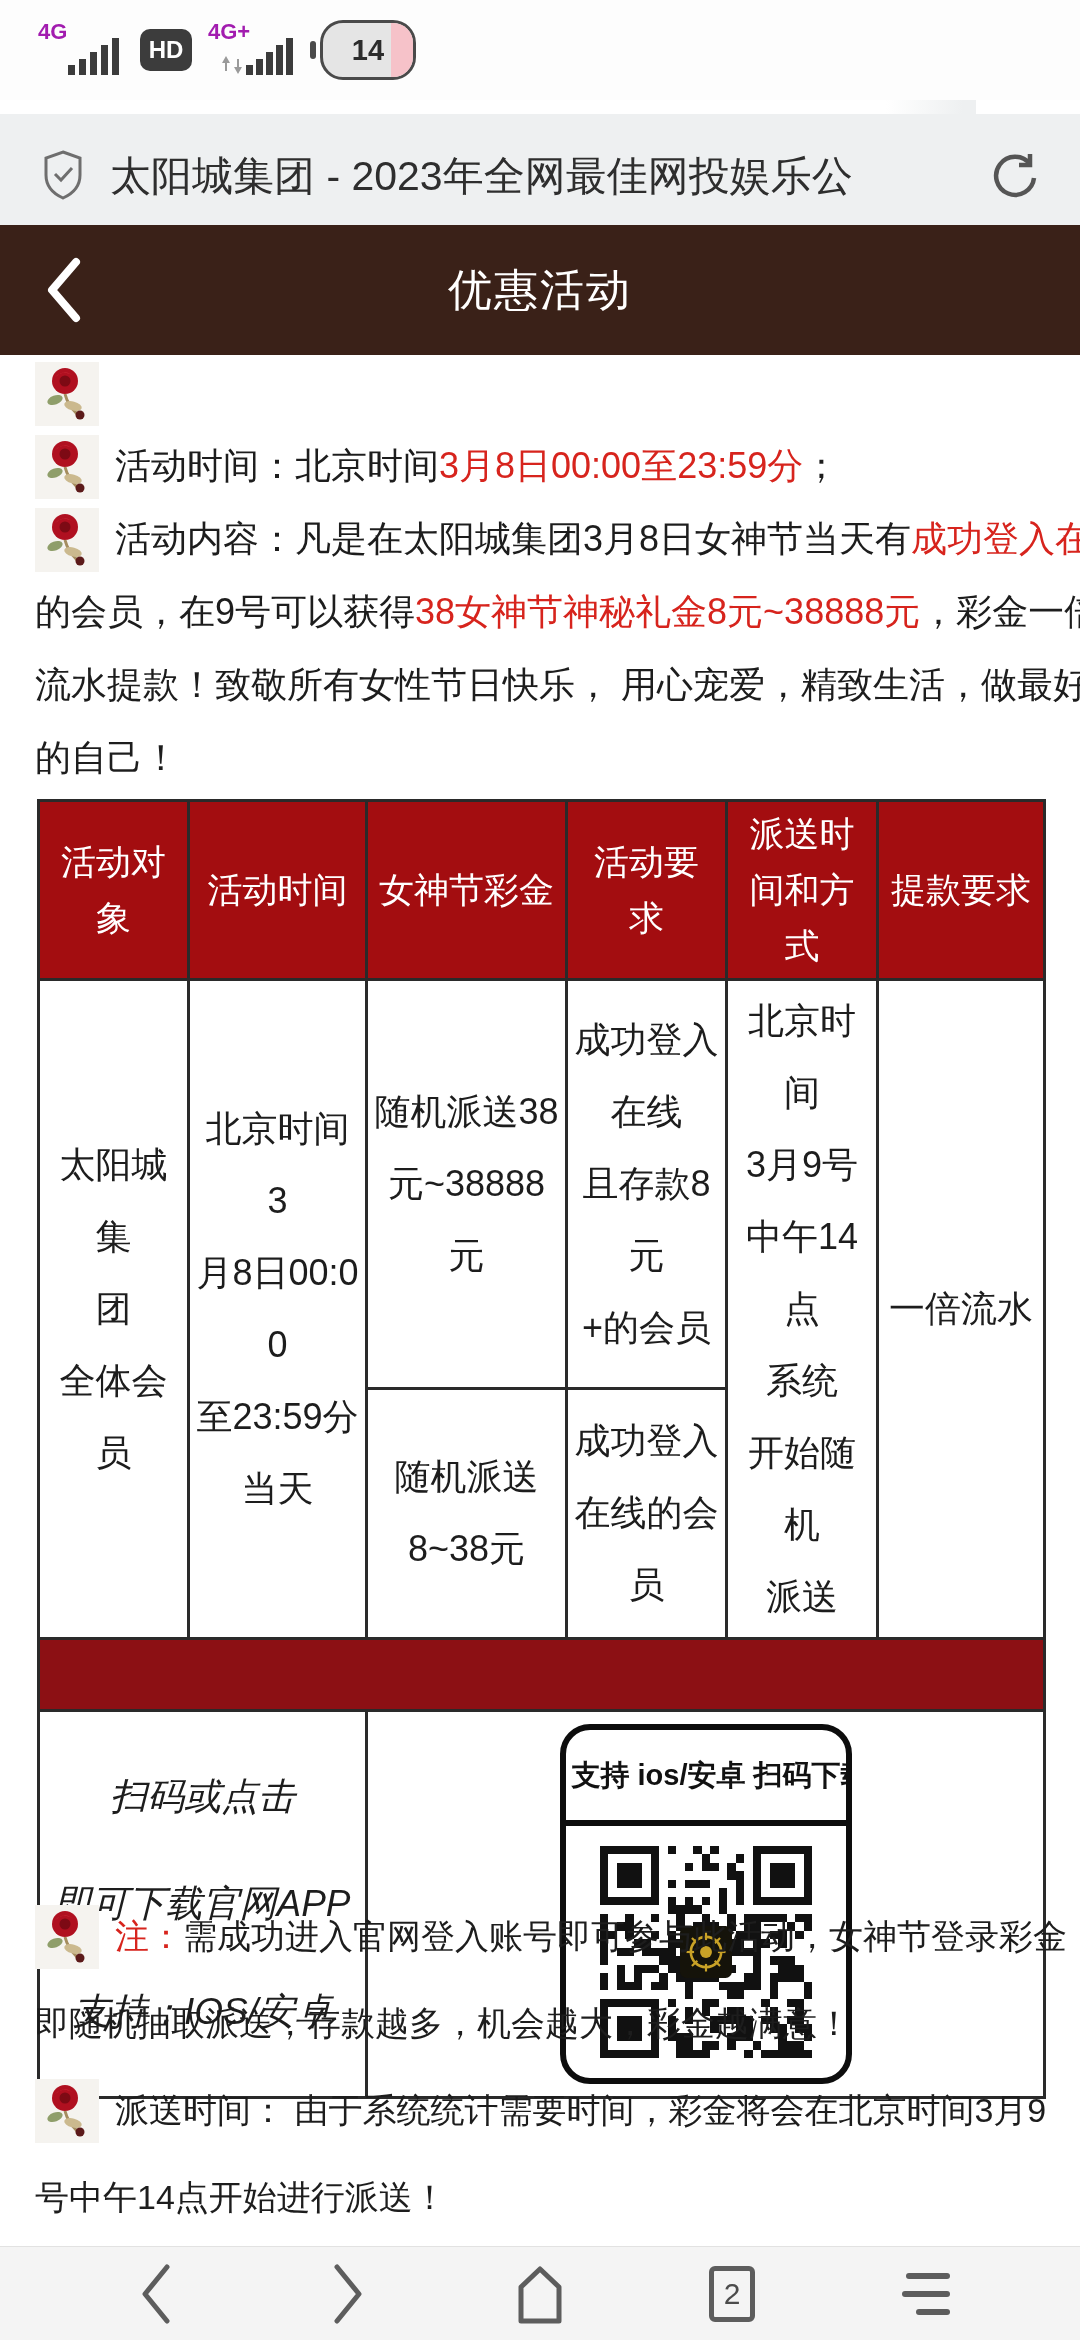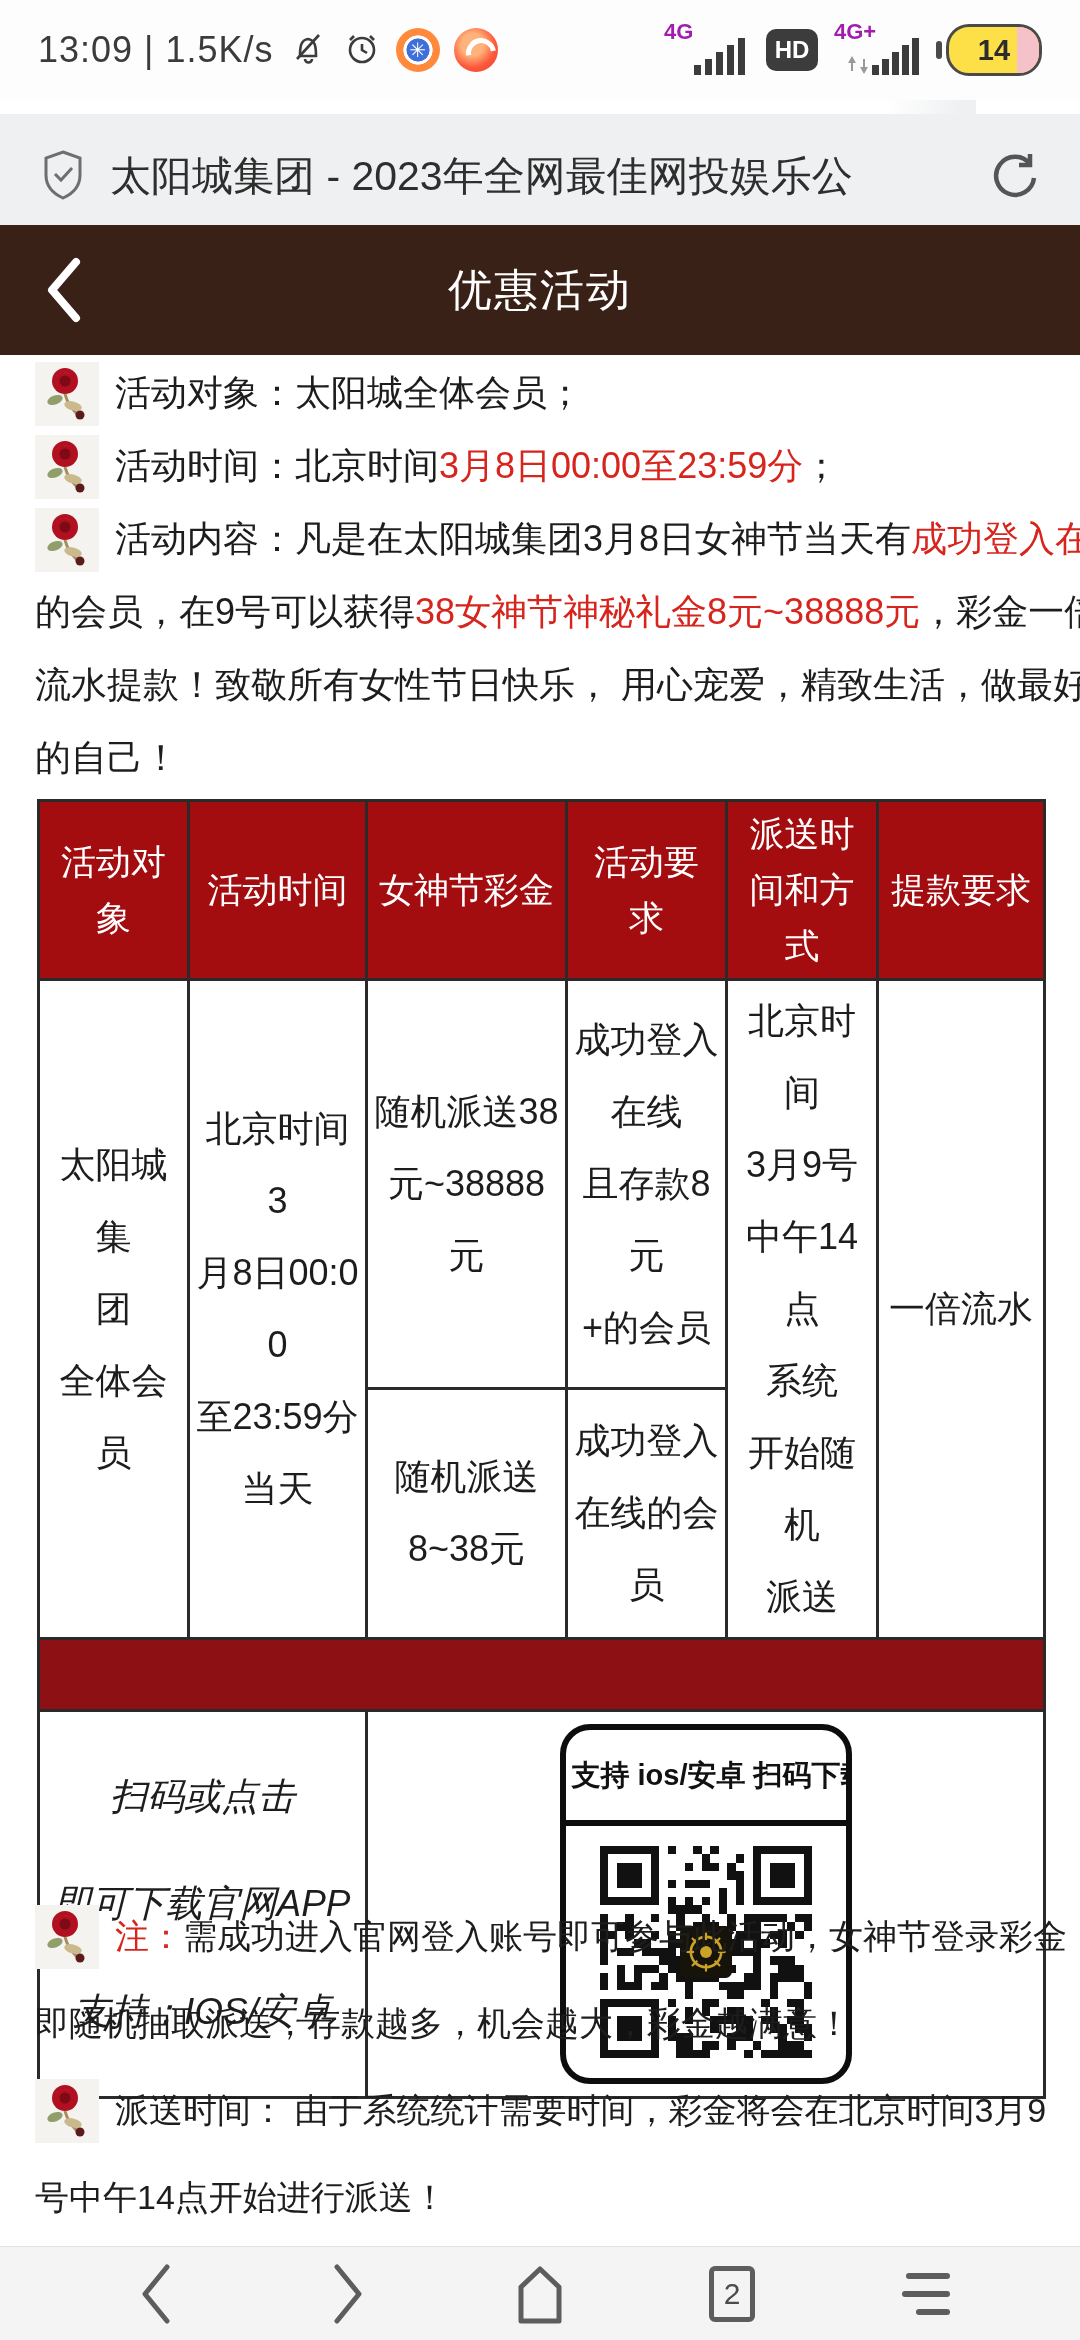--- a/index.html
+++ b/index.html
@@ -21,22 +21,22 @@
   .status-bar{position:absolute;top:0;left:0;right:0;height:100px;background:#fdfdfd;
     display:flex;align-items:center;justify-content:space-between;padding:0 38px;}
   .sb-left{display:flex;align-items:center;gap:14px;}
   .sb-left .sb-text{font-size:36px;font-weight:500;color:#3b3b3b;letter-spacing:1px;}
   .sb-right{display:flex;align-items:center;gap:16px;}
   .sig{position:relative;width:86px;height:58px;}
   .sig .lbl{position:absolute;top:-2px;left:0;font-size:22px;font-weight:700;color:#a21caf;}
   .sig svg{position:absolute;bottom:4px;right:0;}
   .hd-badge{width:52px;height:42px;border-radius:10px;background:#3c3c3c;color:#fff;
     font-size:24px;font-weight:700;display:flex;align-items:center;justify-content:center;}
-  .battery{position:relative;width:96px;height:52px;border:3px solid #4a4a4a;border-radius:23px;
-    background:#fde047;overflow:hidden;display:flex;align-items:center;justify-content:center;}
+  .battery{position:relative;width:96px;height:60px;border:3px solid #4a4a4a;border-radius:23px;
+    background:#e5e5e5;overflow:hidden;display:flex;align-items:center;justify-content:center;}
   .battery .fill{position:absolute;top:0;right:0;bottom:0;width:24%;background:#f6c2c9;}
   .battery .pct{position:relative;font-size:29px;font-weight:600;color:#2c2c2c;}
   .battery-nub{width:6px;height:18px;background:#4a4a4a;border-radius:3px;margin-right:-12px;}
   .appicon{width:44px;height:44px;border-radius:50%;}
   .ai1{background:radial-gradient(circle at 50% 50%, #3f6fd8 0 36%, #fff 38% 46%, #ff8a3c 48% 100%);position:relative;}
   .ai1::after{content:"✳";position:absolute;inset:0;display:flex;align-items:center;justify-content:center;
     color:#fff;font-size:20px;}
   .ai2{background:radial-gradient(circle at 42% 38%, #ffb27a 0 30%, #ff5a3c 60%, #e23a2e 100%);position:relative;}
   .ai2::after{content:"";position:absolute;left:12px;top:10px;width:20px;height:20px;border:5px solid #fff;
     border-color:#fff transparent transparent #fff;border-radius:50%;transform:rotate(35deg);}
@@ -91,40 +91,20 @@
   .nav-bar{position:absolute;left:0;right:0;top:2246px;height:94px;background:#f4f4f4;
     border-top:1px solid #e2e2e2;display:flex;align-items:center;justify-content:space-around;padding:0 60px;}
   .nav-btn{width:70px;height:70px;display:flex;align-items:center;justify-content:center;}
   .tabs-box{width:46px;height:56px;border:5px solid #5d5d5d;border-radius:6px;
     display:flex;align-items:center;justify-content:center;font-size:30px;color:#4c4c4c;font-weight:500;}
 </style>
 </head>
 <body>
 
 <div class="status-bar">
-  <div class="sb-left">
-    <span class="sb-text">13:09 | 1.5K/s</span>
-    <span>
-      <svg width="40" height="40" viewBox="0 0 40 40" fill="none" stroke="#3c3c3c" stroke-width="2.6">
-        <path d="M12 28 C12 18 13 12 20 11 C27 12 28 18 28 28 Z"></path>
-        <path d="M17 31 a3.5 3.5 0 0 0 7 0"></path>
-        <line x1="9" y1="31" x2="31" y2="7"></line>
-      </svg>
-    </span>
-    <span>
-      <svg width="40" height="40" viewBox="0 0 40 40" fill="none" stroke="#3c3c3c" stroke-width="2.6">
-        <circle cx="20" cy="22" r="12"></circle>
-        <path d="M20 16 v6 l5 3"></path>
-        <path d="M8 12 l4 -4"></path>
-          <path d="M32 12 l-4 -4"></path>
-      </svg>
-    </span>
-    <span class="appicon ai1"></span>
-    <span class="appicon ai2"></span>
-  </div>
   <div class="sb-right">
     <span class="sig">
       <span class="lbl">4G</span>
       <svg width="56" height="40" viewBox="0 0 56 40" fill="#3c3c3c">
         <rect x="0" y="30" width="7" height="10"></rect>
           <rect x="11" y="24" width="7" height="16"></rect>
         <rect x="22" y="17" width="7" height="23"></rect>
           <rect x="33" y="10" width="7" height="30"></rect>
         <rect x="44" y="3" width="7" height="37"></rect>
       </svg>
@@ -185,21 +165,20 @@
       <span class="rose"><svg viewBox="0 0 64 64" width="64" height="64">
           <rect width="64" height="64" fill="#f5f3ef"></rect>
           <circle cx="30" cy="19" r="13" fill="#b01020"></circle>
           <path d="M20 15 Q30 6 40 15 Q34 10 26 11 Z" fill="#d4323e"></path>
           <circle cx="30" cy="19" r="5.5" fill="#7d0a14"></circle>
           <path d="M30 32 C32 40 36 46 42 52" stroke="#a58d5f" stroke-width="3" fill="none"></path>
           <ellipse cx="20" cy="38" rx="8" ry="4.5" fill="#8f9e6a" transform="rotate(-20 20 38)"></ellipse>
           <ellipse cx="38" cy="44" rx="9" ry="4.5" fill="#cbb98e" transform="rotate(15 38 44)"></ellipse>
           <circle cx="45" cy="53" r="4.5" fill="#5c1a1a"></circle>
         </svg></span>
-      <span><span>活动对象：太阳城全体会员；</span></span>
     </div>
   <div class="t-line">
       <span class="rose"><svg viewBox="0 0 64 64" width="64" height="64">
           <rect width="64" height="64" fill="#f5f3ef"></rect>
           <circle cx="30" cy="19" r="13" fill="#b01020"></circle>
           <path d="M20 15 Q30 6 40 15 Q34 10 26 11 Z" fill="#d4323e"></path>
           <circle cx="30" cy="19" r="5.5" fill="#7d0a14"></circle>
           <path d="M30 32 C32 40 36 46 42 52" stroke="#a58d5f" stroke-width="3" fill="none"></path>
           <ellipse cx="20" cy="38" rx="8" ry="4.5" fill="#8f9e6a" transform="rotate(-20 20 38)"></ellipse>
           <ellipse cx="38" cy="44" rx="9" ry="4.5" fill="#cbb98e" transform="rotate(15 38 44)"></ellipse>

